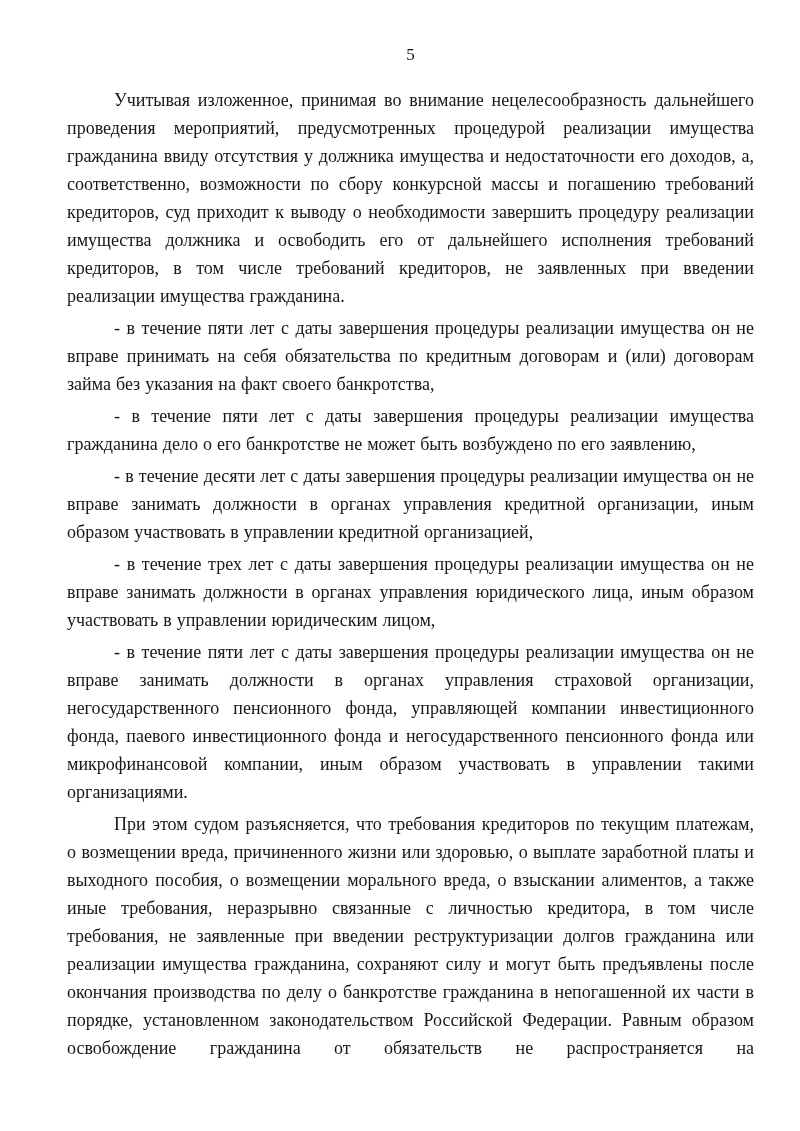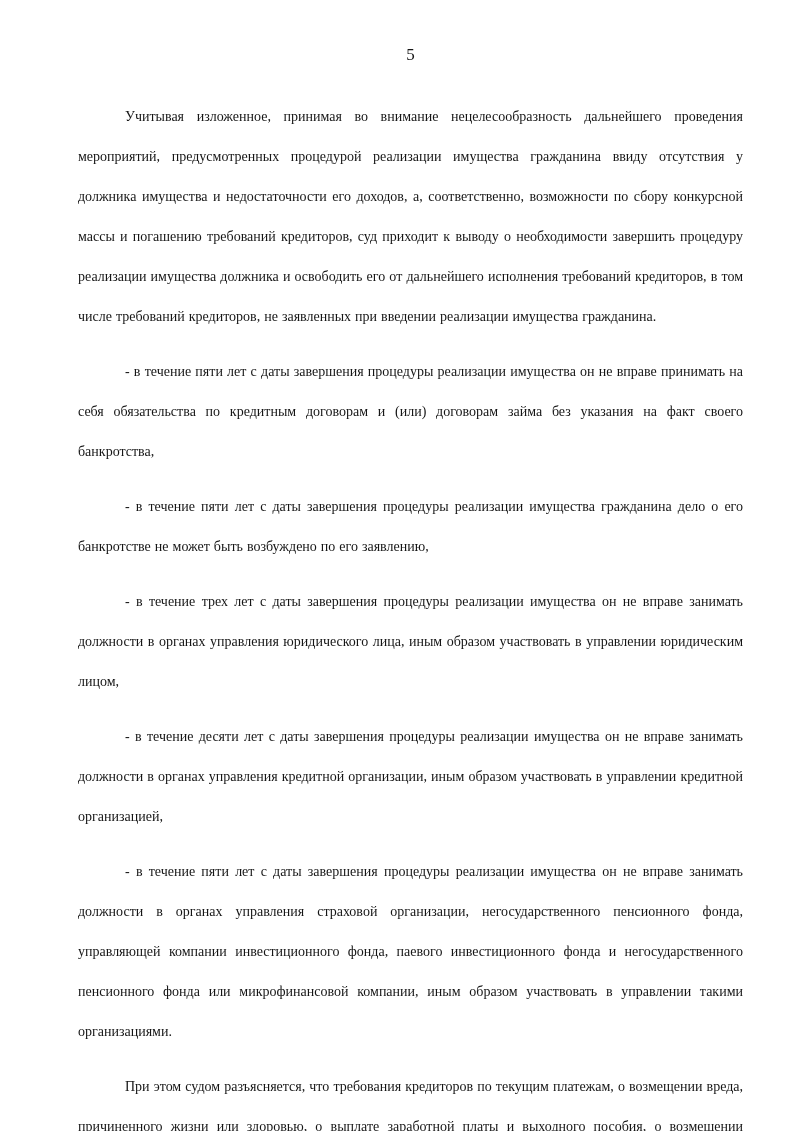--- a/index.html
+++ b/index.html
@@ -26,42 +26,42 @@
     line-height: 22px;
     color: #161616;
   }
   .content {
     position: absolute;
     top: 82px;
     left: 63px;
     width: 695px;
   }
   .para {
-    margin: 15px;
+    margin: 4px;
     padding: 0;
-    font-size: 14px;
-    line-height: 40px;
+    font-size: 18px;
+    line-height: 28px;
     text-align: justify;
     text-indent: 47px;
     word-spacing: 0.5px;
     hyphens: none;
   }
   .para.continues {
     
     text-align-last: justify;
   }
 </style>
 </head>
 <body>
 
 <div class="page">
   <div class="page-number">5</div>
 
   <div class="content">
     <p class="para">Учитывая изложенное, принимая во внимание нецелесообразность дальнейшего проведения мероприятий, предусмотренных процедурой реализации имущества гражданина ввиду отсутствия у должника имущества и недостаточности его доходов, а, соответственно, возможности по сбору конкурсной массы и погашению требований кредиторов, суд приходит к выводу о необходимости завершить процедуру реализации имущества должника и освободить его от дальнейшего исполнения требований кредиторов, в том числе требований кредиторов, не заявленных при введении реализации имущества гражданина.</p>
     <p class="para">- в течение пяти лет с даты завершения процедуры реализации имущества он не вправе принимать на себя обязательства по кредитным договорам и (или) договорам займа без указания на факт своего банкротства,</p>
     <p class="para">- в течение пяти лет с даты завершения процедуры реализации имущества гражданина дело о его банкротстве не может быть возбуждено по его заявлению,</p>
+    <p class="para">- в течение десяти лет с даты завершения процедуры реализации имущества он не вправе занимать должности в органах управления кредитной организации, иным образом участвовать в управлении кредитной организацией,</p>
     <p class="para">- в течение трех лет с даты завершения процедуры реализации имущества он не вправе занимать должности в органах управления юридического лица, иным образом участвовать в управлении юридическим лицом,</p>
-    <p class="para">- в течение десяти лет с даты завершения процедуры реализации имущества он не вправе занимать должности в органах управления кредитной организации, иным образом участвовать в управлении кредитной организацией,</p>
     <p class="para">- в течение пяти лет с даты завершения процедуры реализации имущества он не вправе занимать должности в органах управления страховой организации, негосударственного пенсионного фонда, управляющей компании инвестиционного фонда, паевого инвестиционного фонда и негосударственного пенсионного фонда или микрофинансовой компании, иным образом участвовать в управлении такими организациями.</p>
     <p class="para continues">При этом судом разъясняется, что требования кредиторов по текущим платежам, о возмещении вреда, причиненного жизни или здоровью, о выплате заработной платы и выходного пособия, о возмещении морального вреда, о взыскании алиментов, а также иные требования, неразрывно связанные с личностью кредитора, в том числе требования, не заявленные при введении реструктуризации долгов гражданина или реализации имущества гражданина, сохраняют силу и могут быть предъявлены после окончания производства по делу о банкротстве гражданина в непогашенной их части в порядке, установленном законодательством Российской Федерации. Равным образом освобождение гражданина от обязательств не распространяется на</p>
   </div>
 </div>
 
 </body></html>

